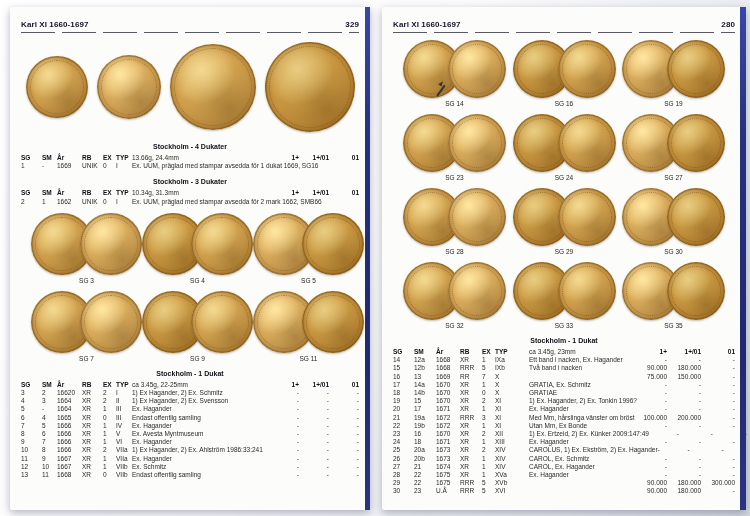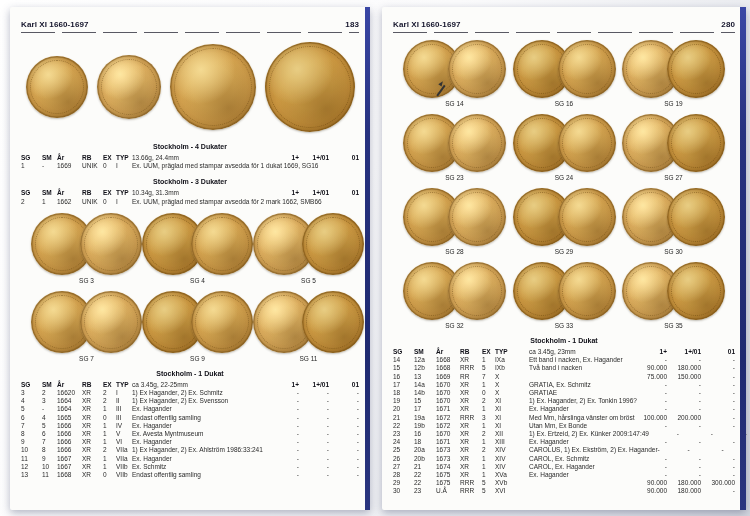--- a/index.html
+++ b/index.html
@@ -63,21 +63,21 @@
   .anno-arrow::after{content:'';position:absolute;left:7px;top:-2px;
                      border:2.5px solid transparent;border-bottom:5px solid #333;transform:rotate(36deg);}
 </style>
 </head>
 <body>
 
 <div class="page page-left">
   <div class="content">
     <div class="pg-header">
       <span>Karl XI 1660-1697</span>
-      <span>183</span>
+      <span>329</span>
     </div>
     <div class="rule"></div>
 
     <div class="top-coins">
       <span class="coin s1 v0"></span>
       <span class="coin s2 v1"></span>
       <span class="coin s3 v0"></span>
       <span class="coin s4 v2"></span>
     </div>
 

